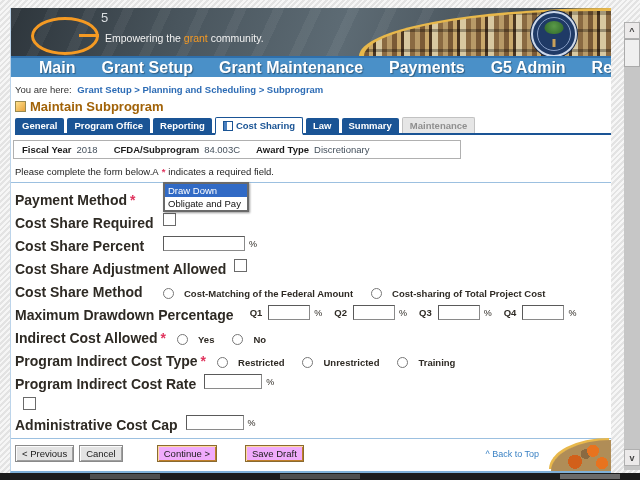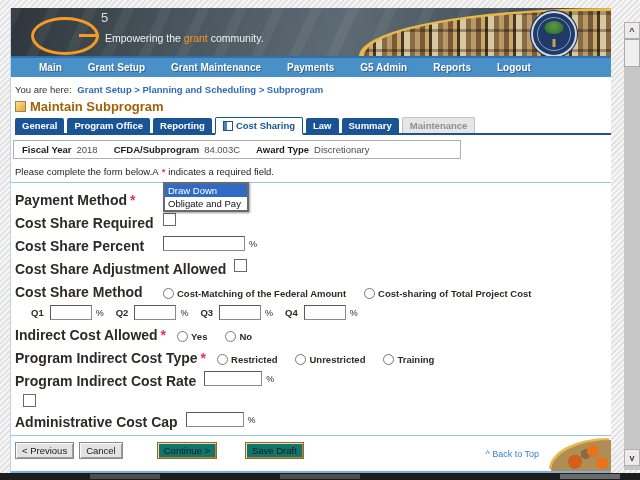--- a/index.html
+++ b/index.html
@@ -28,21 +28,21 @@
       repeating-linear-gradient(90deg,#7a5a36 0 5px,#c9a86b 5px 9px,#4a3520 9px 12px,#d8c8a0 12px 18px,#8a6a42 18px 23px,#b89a68 23px 28px);}
   .seal{position:absolute;right:34px;top:3px;width:42px;height:42px;border-radius:50%;
     background:#1f3a66;border:2px solid #cdd8ea;box-shadow:0 0 0 1px #16294a;z-index:3;}
   .seal::before{content:"";position:absolute;inset:4px;border-radius:50%;border:1px solid #8aa0c8;}
   .seal .tree{position:absolute;left:50%;top:8px;transform:translateX(-50%);width:19px;height:13px;
     border-radius:50% 50% 45% 45%;background:radial-gradient(circle at 50% 40%,#5a9a48,#2d6428);}
   .seal .trunk{position:absolute;left:50%;bottom:8px;transform:translateX(-50%);width:3px;height:8px;background:#c9a05a;}
   
   .nav{height:19px;background:#4a90c8;border-top:2px solid #2f6fab;display:flex;align-items:center;
     padding-left:28px;gap:26px;}
-  .nav-item{color:#fff;font-size:10px;font-weight:bold;white-space:nowrap;cursor:pointer;
+  .nav-item{color:#fff;font-size:16px;font-weight:bold;white-space:nowrap;cursor:pointer;
     text-shadow:1px 1px 1px rgba(0,0,0,.35);}
   
   .crumb{margin:7px 0 0 4px;font-size:9.5px;color:#333;}
   .crumb .path{color:#2d6cb5;font-weight:bold;margin-left:3px;}
   .titlebar{margin:4px 0 3px 4px;display:flex;align-items:center;gap:4px;}
   .title-ico{width:9px;height:9px;border:1px solid #9a8a50;background:linear-gradient(135deg,#ffe08a,#e8a33d);}
   .title{font-size:13px;font-weight:bold;color:#a16207;}
   
   .tabs{display:flex;align-items:flex-end;gap:3px;margin-left:4px;border-bottom:2px solid #1a5495;}
   .tab{background:#1a5495;color:#fff;font-size:9.5px;font-weight:bold;padding:2px 7px 2px 7px;
@@ -67,35 +67,35 @@
   .row-label{min-width:140px;font-size:14px;font-weight:bold;color:#2e2a24;padding-top:2px;white-space:nowrap;}
   .ctrl{display:flex;align-items:center;gap:4px;font-size:9.5px;color:#2e2a24;margin-left:8px;}
   .ctrl.pad{padding-top:6px;}
   .txt{width:76px;height:13px;border:1px solid #8a8a8a;border-top-color:#5a5a5a;border-left-color:#5a5a5a;
     font-size:9.5px;padding:0 2px;font-family:"Liberation Sans",sans-serif;}
   .txt.q{width:36px;}
   .txt.rate{width:52px;}
   .suffix{font-size:9px;color:#2e2a24;}
   .cb{width:11px;height:11px;border:1px solid #6a6a6a;background:#fff;display:inline-block;cursor:pointer;}
   .rb{width:9px;height:9px;border:1px solid #777;border-radius:50%;background:#fff;display:inline-block;cursor:pointer;flex:none;}
-  .opt{display:flex;align-items:center;gap:3px;margin-right:14px;font-weight:bold;white-space:nowrap;cursor:pointer;}
+  .opt{display:flex;align-items:center;gap:10px;margin-right:14px;font-weight:bold;white-space:nowrap;cursor:pointer;}
   .qlbl{font-weight:bold;margin:0 2px 0 8px;}
   .qlbl.first{margin-left:8px;}
   
   .pm-wrap{position:relative;margin-left:8px;height:16px;}
   .listbox{position:absolute;left:0;top:-8px;width:82px;background:#fff;border:2px solid #6a6a6a;
     box-shadow:1px 1px 2px rgba(0,0,0,.4);z-index:5;cursor:pointer;}
   .lb-item{font-size:9.5px;padding:1px 3px;color:#111;white-space:nowrap;}
   .lb-item.sel{background:#316ac5;color:#fff;}
   
   .btnrow{display:flex;margin:6px 0 0 4px;align-items:center;}
   .btn{font-size:9.5px;color:#1a1a1a;padding:2px 6px;border:1px solid #8a8a8a;background:#e3e3e3;
     box-shadow:inset 1px 1px 0 #fbfbfb,inset -1px -1px 0 #9f9f9f;cursor:pointer;white-space:nowrap;
     font-family:"Liberation Sans",sans-serif;}
-  .btn.orange{background:#0f766e;border-color:#8a6a30;box-shadow:inset 1px 1px 0 #ffd9a0,inset -1px -1px 0 #c07f2a;}
+  .btn.orange{background:#f0abfc;border-color:#8a6a30;box-shadow:inset 1px 1px 0 #ffd9a0,inset -1px -1px 0 #c07f2a;}
   .ml5{margin-left:5px;} .ml34{margin-left:34px;} .ml28{margin-left:28px;}
   
   .backtop{position:absolute;right:72px;bottom:12px;font-size:9px;color:#3b82c4;cursor:pointer;white-space:nowrap;}
   .chairs{position:absolute;right:0;bottom:0;width:60px;height:31px;border-top-left-radius:100% 100%;
     background:
       radial-gradient(circle at 70% 35%,#e8731f 0 6px,transparent 6px),
       radial-gradient(circle at 40% 70%,#d2601a 0 7px,transparent 7px),
       radial-gradient(circle at 85% 75%,#e8731f 0 6px,transparent 6px),
       radial-gradient(circle at 58% 45%,#8a6a42 0 5px,transparent 5px),
       #b08d57;
@@ -219,20 +219,21 @@
               <span>Cost-Matching of the Federal Amount</span>
             </span>
           <span class="opt">
               <span class="rb"></span>
               <span>Cost-sharing of Total Project Cost</span>
             </span>
         </div>
       </div>
 
       <div class="row">
+        <span class="row-label">Maximum Drawdown Percentage</span>
         <div class="ctrl">
           <span class="qlbl first">Q1</span>
           <input class="txt q" type="text" value="" style="">
           <span class="suffix">%</span>
           <span class="qlbl">Q2</span>
           <input class="txt q" type="text" value="" style="">
           <span class="suffix">%</span>
           <span class="qlbl">Q3</span>
           <input class="txt q" type="text" value="" style="">
           <span class="suffix">%</span>

